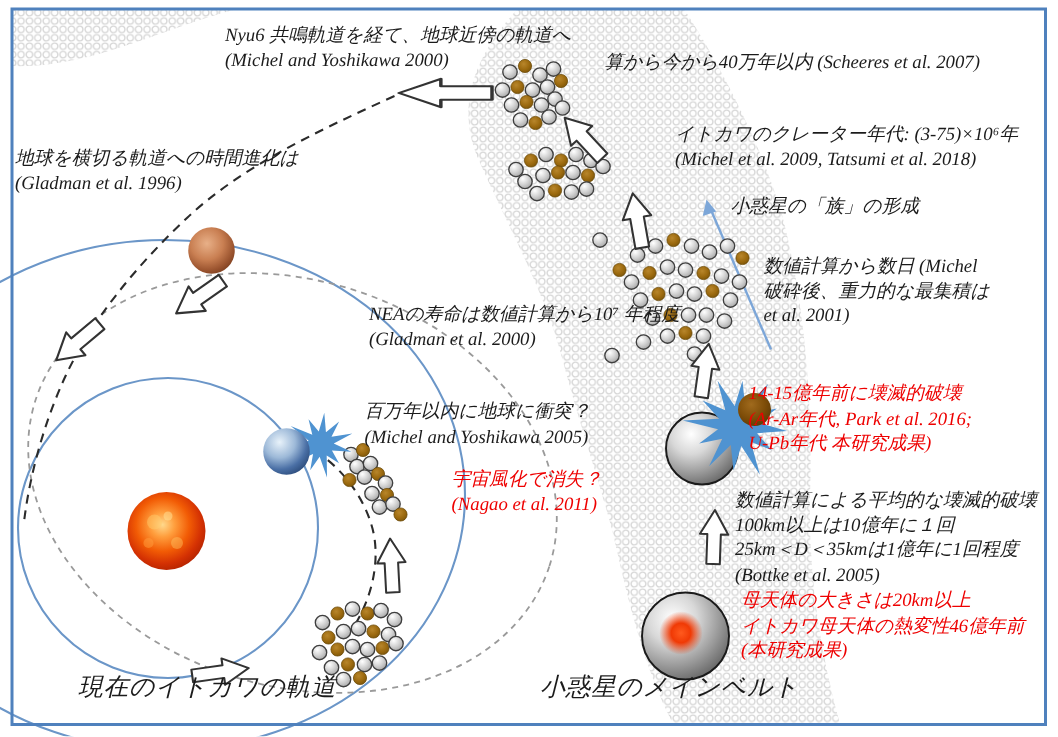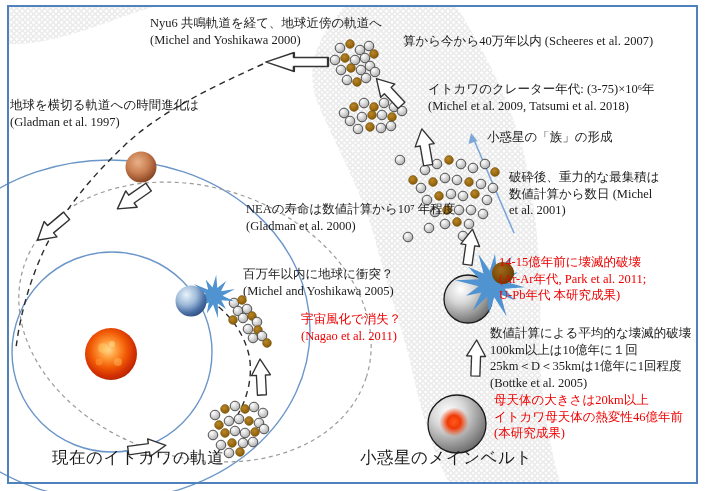--- a/index.html
+++ b/index.html
@@ -1,19 +1,19 @@
 <!DOCTYPE html>
 <html style="--ink: #1b1b1b; --red: #ee0000;"><head>
 <meta charset="utf-8">
 <style>
   html,body{margin:0;padding:0;background:#ffffff;}
   #stage{position:relative;width:705px;height:491px;background:#ffffff;overflow:hidden;
          font-family:"Liberation Serif","DejaVu Serif",serif;}
   #art{position:absolute;left:0;top:0;}
-  #annotations{position:absolute;left:0;top:0;width:666px;height:491px;pointer-events:none;}
+  #annotations{position:absolute;left:0;top:0;width:666px;height:491px;pointer-events:none;font-style:italic;}
   .ann{position:absolute;font-size:12.5px;line-height:16.5px;white-space:nowrap;color:var(--ink);}
   .ann.big{font-size:16.5px;line-height:22px;letter-spacing:0.5px;}
   .ann.red{color:var(--red);}
 </style>
 </head>
 <body>
 
 <div id="stage">
 
 <svg id="art" width="705" height="491" viewBox="0 0 705 491" xmlns="http://www.w3.org/2000/svg">
@@ -244,52 +244,52 @@
   <rect x="8" y="6" width="689" height="477" fill="none" stroke="#4f81bd" stroke-width="2"></rect>
 </svg>
 
 <div id="annotations">
       <div class="ann" style="left: 150px; top: 15px;">
         <div>Nyu6 共鳴軌道を経て、地球近傍の軌道へ</div>
         <div>(Michel and Yoshikawa 2000)</div>
       </div>
       <div class="ann" style="left: 10px; top: 97px;">
         <div>地球を横切る軌道への時間進化は</div>
-        <div>(Gladman et al. 1997)</div>
+        <div>(Gladman et al. 1996)</div>
       </div>
       <div class="ann" style="left: 246px; top: 201px;">
         <div>NEAの寿命は数値計算から10⁷ 年程度</div>
         <div>(Gladman et al. 2000)</div>
       </div>
       <div class="ann" style="left: 243px; top: 266px;">
         <div>百万年以内に地球に衝突？</div>
         <div>(Michel and Yoshikawa 2005)</div>
       </div>
       <div class="ann red" style="left: 281px; top: 311px; margin-left: 20px;">
         <div>宇宙風化で消失？</div>
         <div>(Nagao  et al. 2011)</div>
       </div>
       <div class="ann" style="left: 403px; top: 33px;">
         <div>算から今から40万年以内 (Scheeres et al. 2007)</div>
       </div>
-      <div class="ann" style="left: 428px; top: 81px;">
+      <div class="ann" style="left: 450px; top: 81px;">
         <div>イトカワのクレーター年代: (3-75)×10⁶年</div>
         <div>(Michel et al. 2009, Tatsumi  et al. 2018)</div>
       </div>
       <div class="ann" style="left: 487px; top: 129px;">
         <div>小惑星の「族」の形成</div>
       </div>
       <div class="ann" style="left: 509px; top: 169px;">
+        <div>数値計算から数日 (Michel</div>
         <div>破砕後、重力的な最集積は</div>
-        <div>数値計算から数日 (Michel</div>
         <div>et al. 2001)</div>
       </div>
       <div class="ann red" style="left: 499px; top: 254px;">
         <div>14-15億年前に壊滅的破壊</div>
-        <div>(Ar-Ar年代, Park et al. 2011;</div>
+        <div>(Ar-Ar年代, Park et al. 2016;</div>
         <div>U-Pb年代 本研究成果)</div>
       </div>
       <div class="ann" style="left: 490px; top: 325px;">
         <div>数値計算による平均的な壊滅的破壊</div>
         <div>100km以上は10億年に１回</div>
         <div>25km＜D＜35kmは1億年に1回程度</div>
         <div>(Bottke et al. 2005)</div>
       </div>
       <div class="ann red" style="left: 494px; top: 392px;">
         <div>母天体の大きさは20km以上</div>

